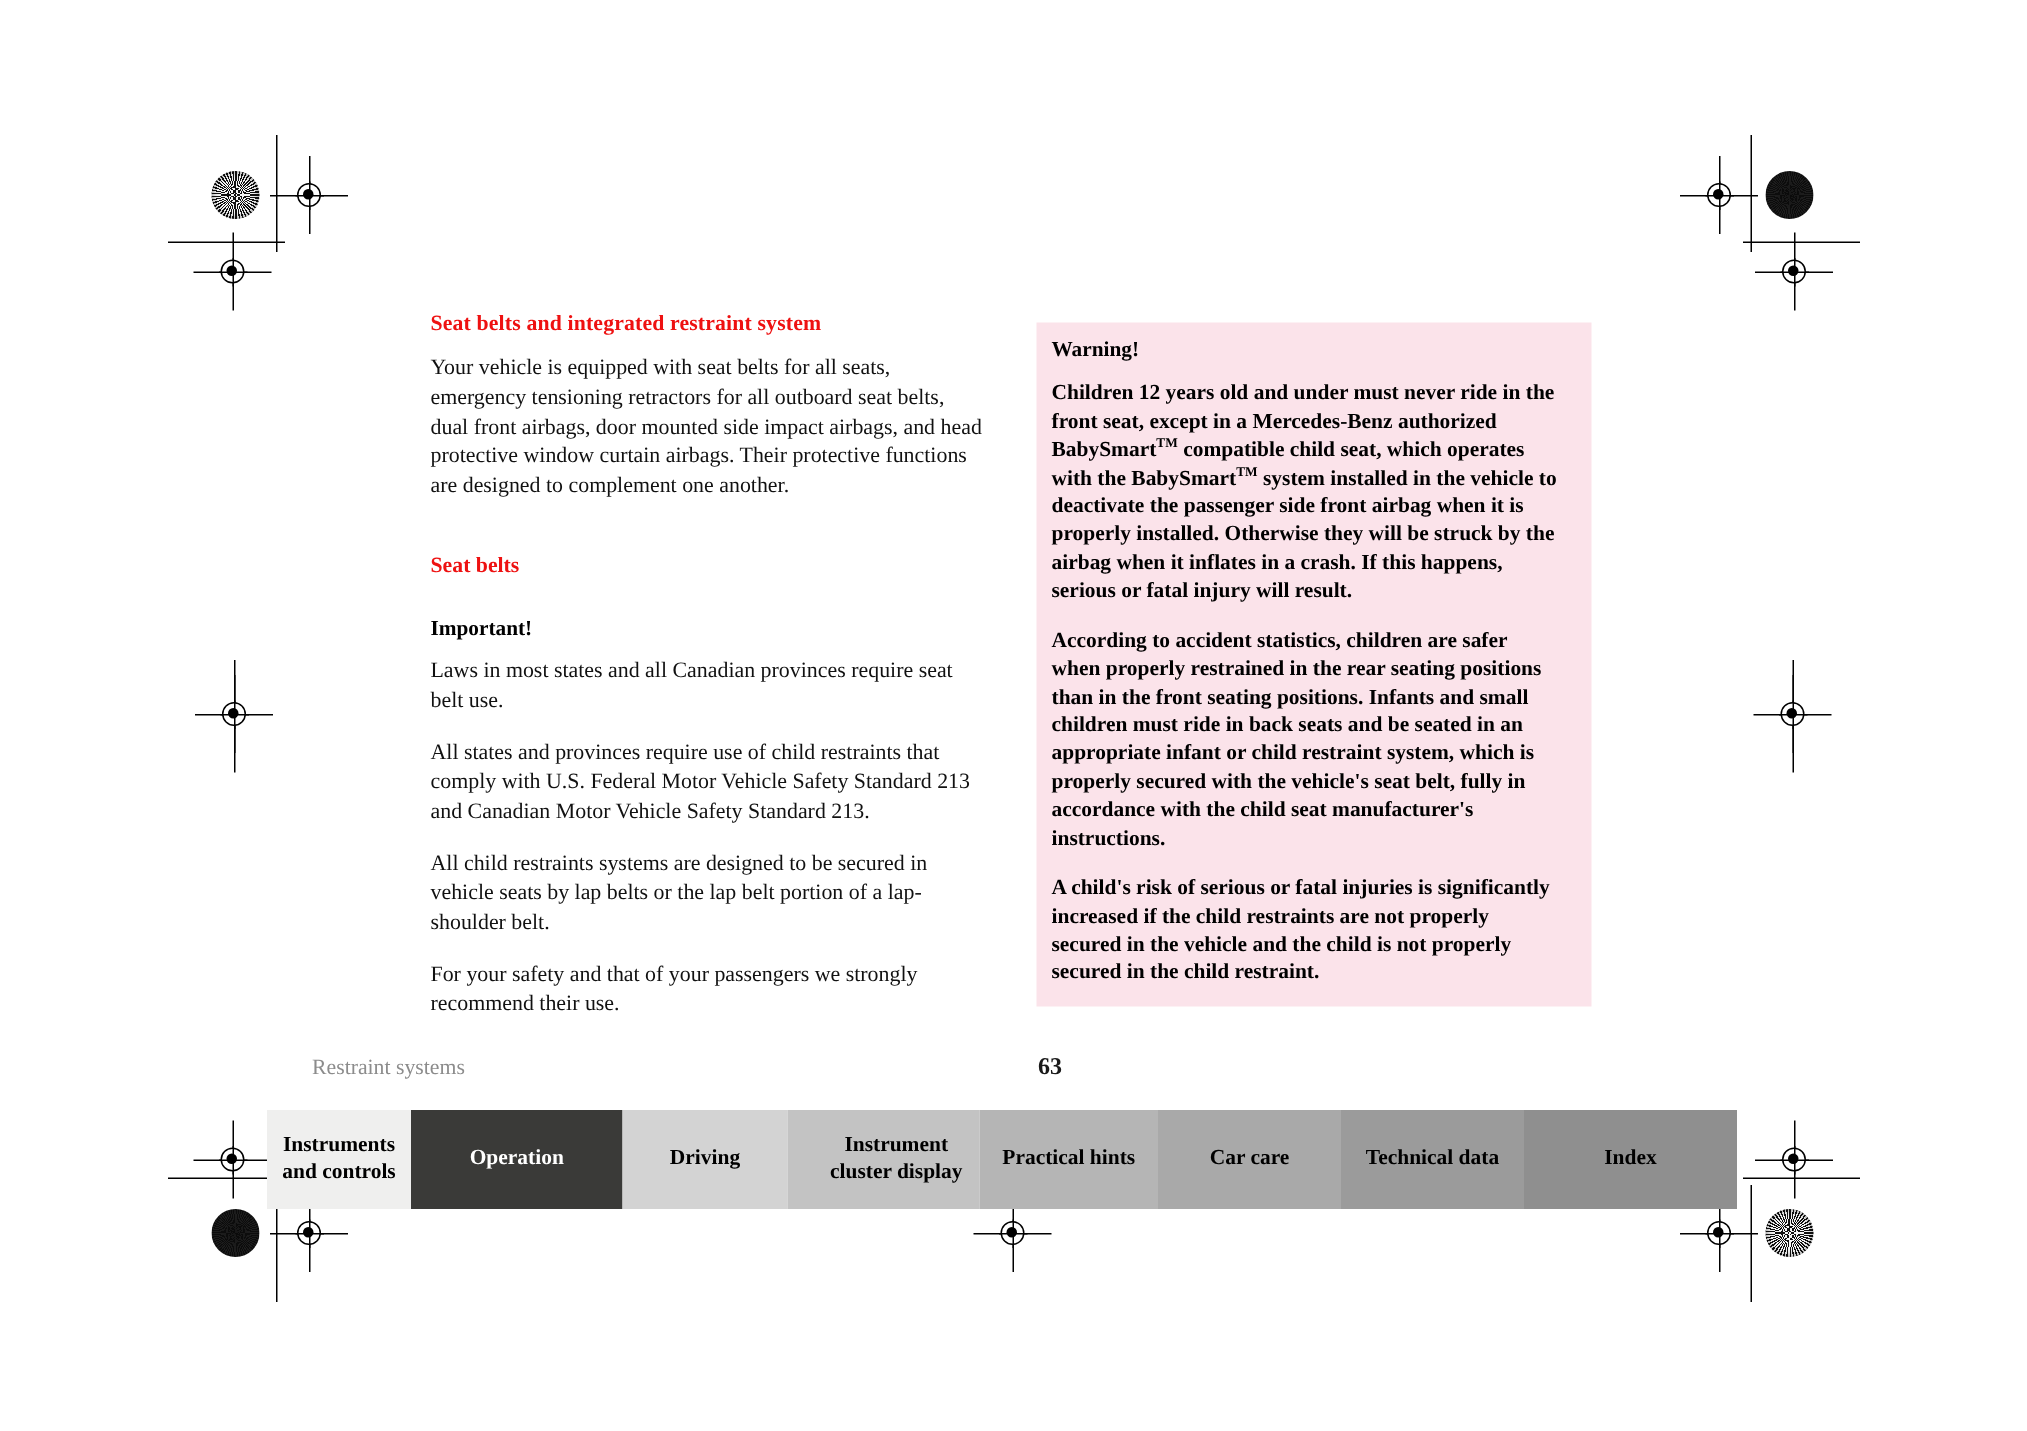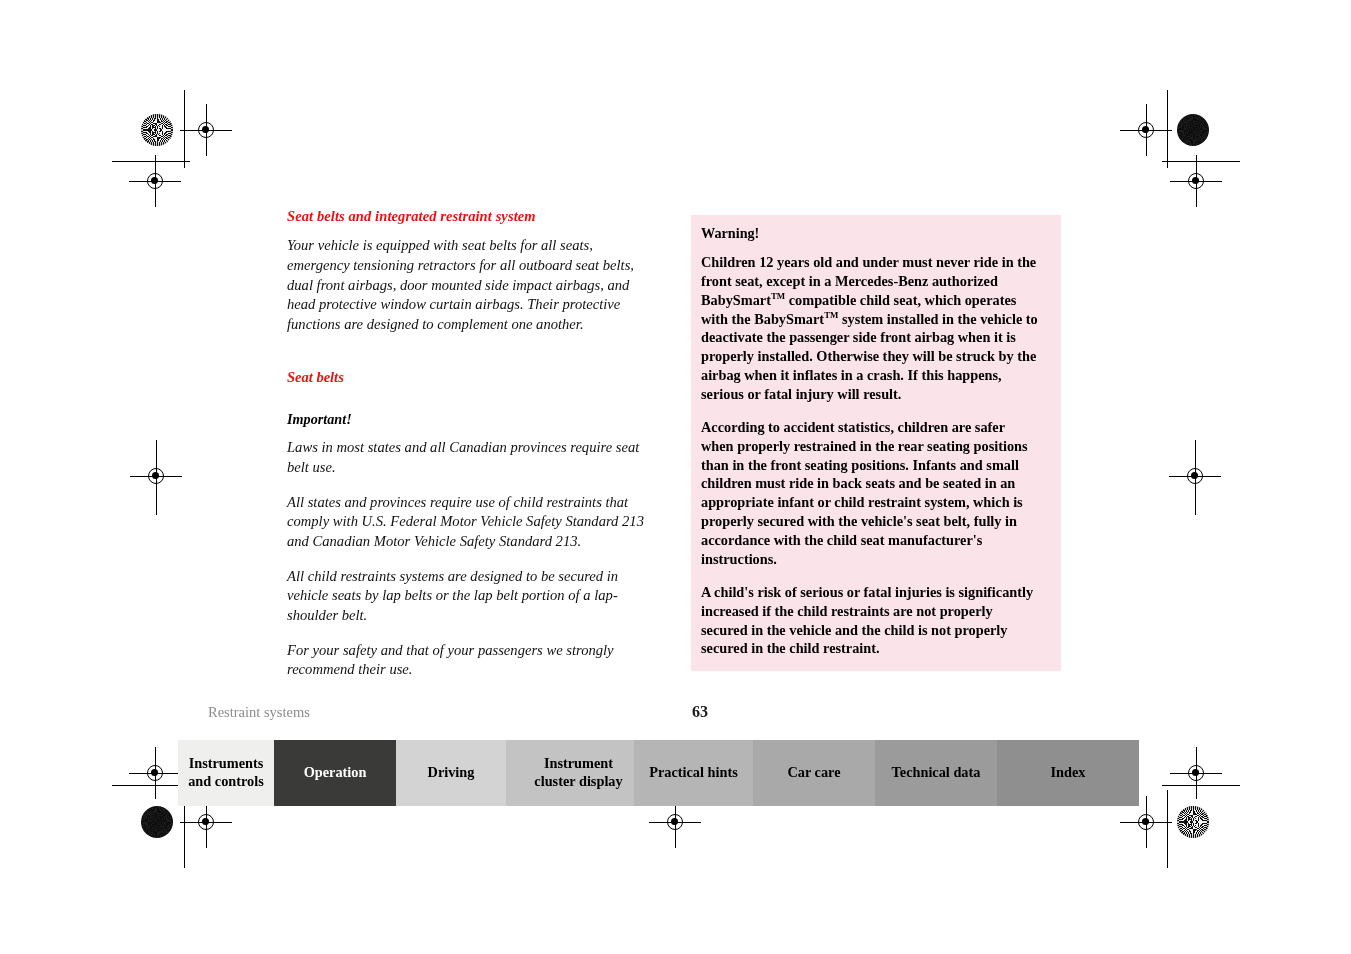--- a/index.html
+++ b/index.html
@@ -44,21 +44,21 @@
   .rosette.solid {
     background:
       radial-gradient(circle at 50% 50%, #3c3c3c 0%, #4d4d4d 45%, #5b5b5b 70%, #4a4a4a 100%),
       repeating-conic-gradient(from 0deg, #2a2a2a 0deg 3deg, #606060 3deg 6deg);
     background-blend-mode: multiply;
   }
 
   
   .page { position: absolute; inset: 0; }
 
-  .col-left  { position: absolute; left: 287px; top: 208px; width: 370px; font-style: italic; }
+  .col-left  { position: absolute; left: 287px; top: 208px; width: 370px; }
   .col-right { position: absolute; left: 691px; top: 215px; width: 370px; }
 
   h2.section-head {
     margin: 0 0 11px 0;
     font-size: 14.5px;
     font-weight: bold;
     color: #ee1111;
     letter-spacing: 0.1px;
     line-height: 1.2;
   }
@@ -284,21 +284,21 @@
 
   <div class="footer-line">
     <span class="footer-section">Restraint systems</span>
     <span class="footer-pageno">63</span>
   </div>
 
   <div class="tabbar">
       <div class="tab" style="background: rgb(239, 239, 238); width: 96px;">
         <span>Instruments and controls</span>
       </div>
-      <div class="tab active" style="background: rgb(58, 58, 56); width: 122px;">
+      <div class="tab active" style="background: rgb(58, 58, 56); width: 141px;">
         <span>Operation</span>
       </div>
       <div class="tab" style="background: rgb(211, 211, 211); width: 110px;">
         <span>Driving</span>
       </div>
       <div class="tab" style="background: rgb(195, 195, 195); width: 128px; padding-left: 21px;">
         <span>Instrument cluster display</span>
       </div>
       <div class="tab" style="background: rgb(181, 181, 181); width: 119px;">
         <span>Practical hints</span>

